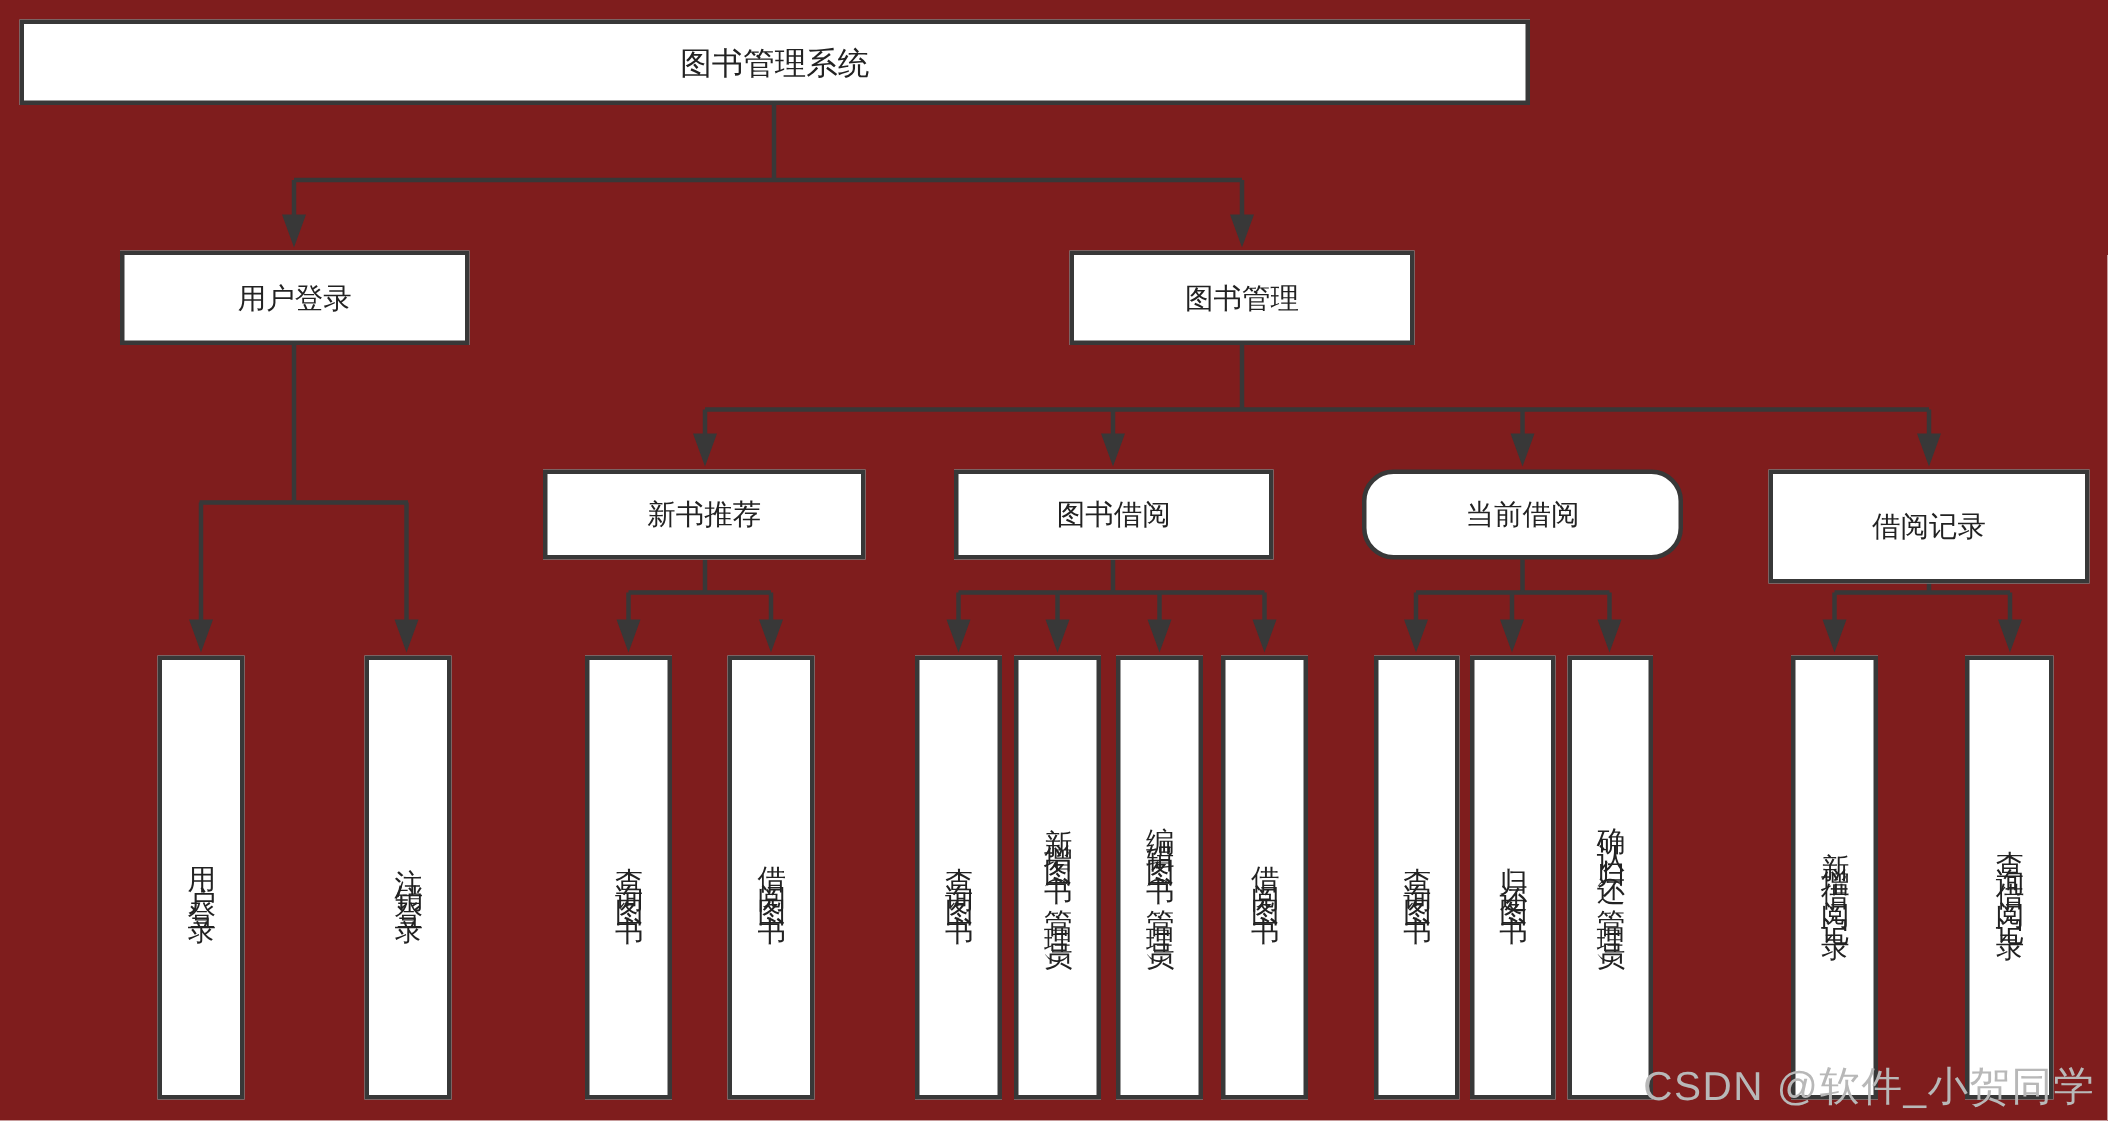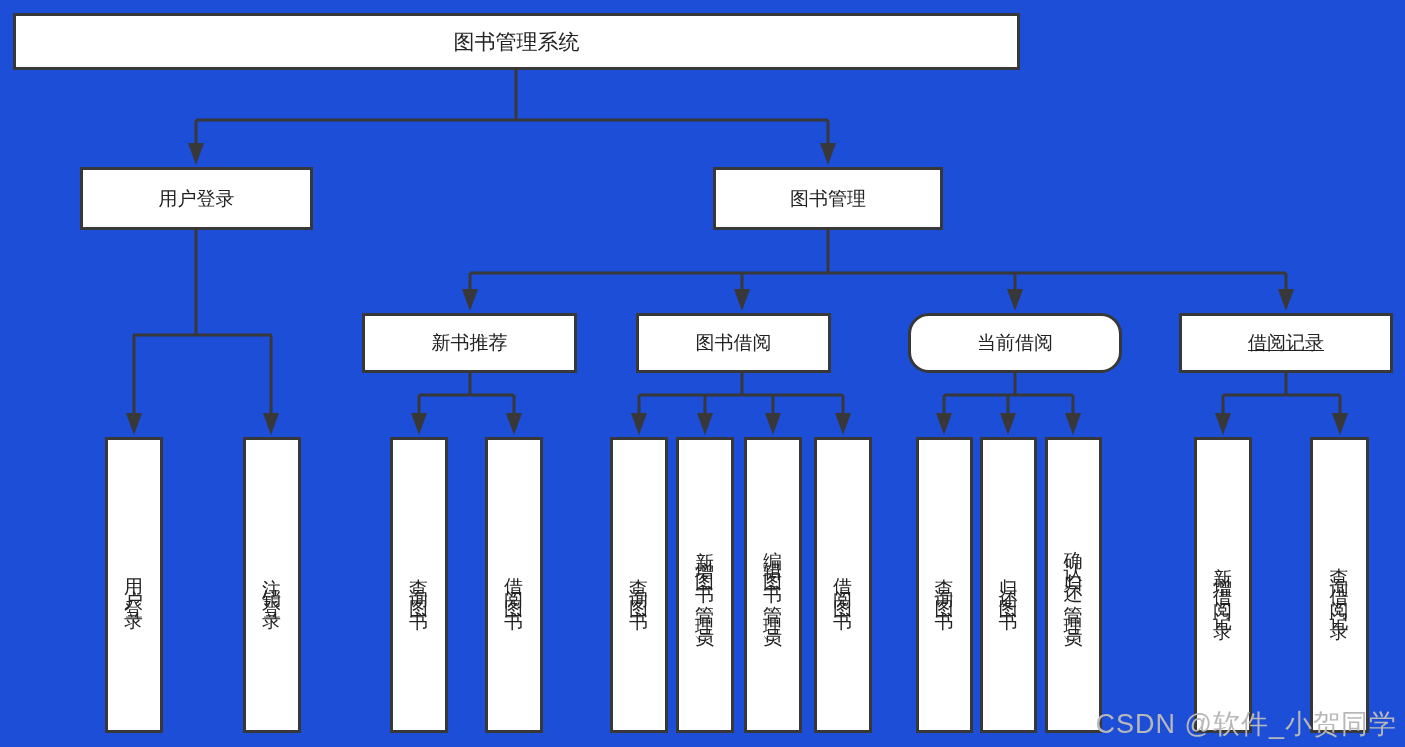--- a/index.html
+++ b/index.html
@@ -1,19 +1,19 @@
 <!DOCTYPE html>
 <html><head>
 <meta charset="utf-8">
 <style>
   html,body{margin:0;padding:0;background:#ffffff;}
   #stage{
     position:relative;
     width:1405px;height:747px;
-    background:#1d4ed8;
+    background:#7f1d1d;
     font-family:"Liberation Sans","DejaVu Sans",sans-serif;
     overflow:hidden;
   }
   .node{
     position:absolute;
     box-sizing:border-box;
     border:3px solid #383838;
     background:#ffffff;
     display:flex;
     align-items:center;
@@ -98,27 +98,27 @@
   <div class="node lvl" style="left:80px;top:167px;width:233px;height:63px;">
     <span>用户登录</span>
   </div>
   <div class="node lvl" style="left:713px;top:167px;width:230px;height:63px;">
     <span>图书管理</span>
   </div>
 
   <div class="node lvl" style="left:362px;top:313px;width:215px;height:60px;">
     <span>新书推荐</span>
   </div>
-  <div class="node lvl" style="left:636px;top:313px;width:195px;height:60px;">
+  <div class="node lvl" style="left:636px;top:313px;width:213px;height:60px;">
     <span>图书借阅</span>
   </div>
   <div class="node lvl" style="left:908px;top:313px;width:214px;height:60px;border-radius:21px;">
     <span>当前借阅</span>
   </div>
-  <div class="node lvl" style="left:1179px;top:313px;width:214px;height:60px;text-decoration:underline;">
+  <div class="node lvl" style="left:1179px;top:313px;width:214px;height:76px;">
     <span>借阅记录</span>
   </div>
 
   <div class="node leaf" style="left:105px;top:437px;width:58px;height:296px;">
     <span>用户登录</span>
   </div>
   <div class="node leaf" style="left:243px;top:437px;width:58px;height:296px;">
     <span>注销登录</span>
   </div>
 

